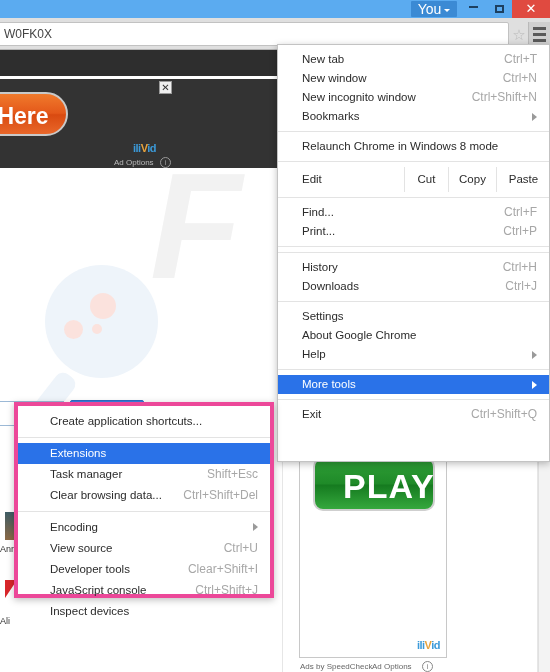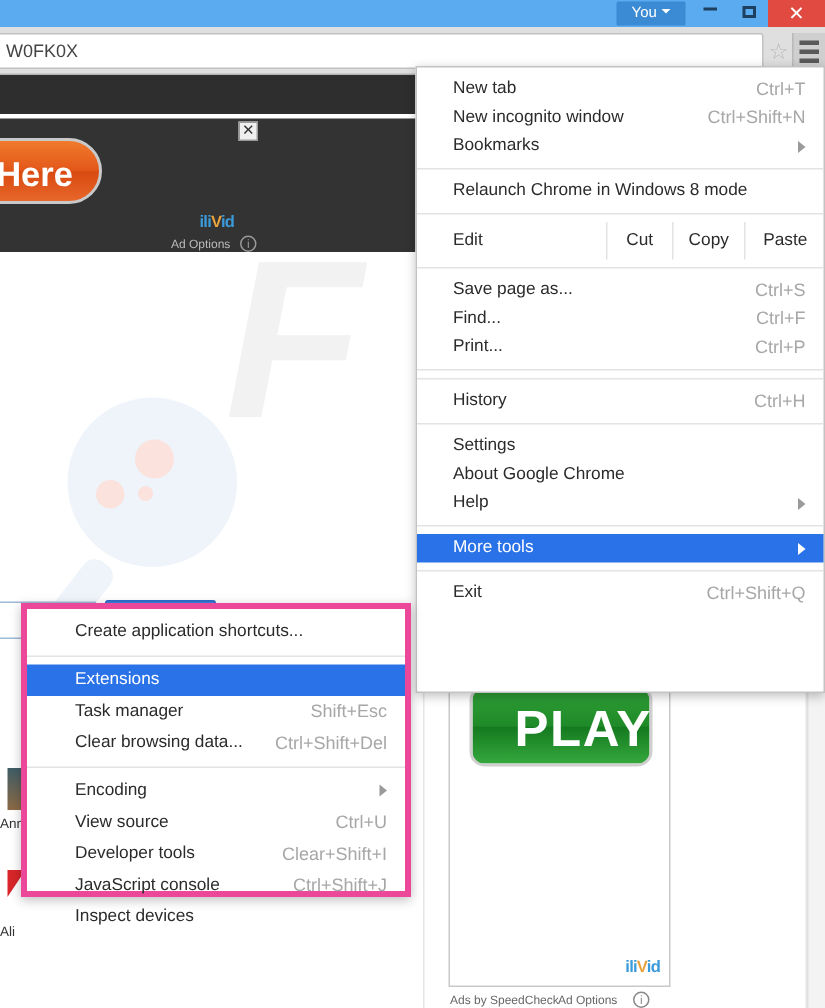--- a/index.html
+++ b/index.html
@@ -11,21 +11,21 @@
   }
   #root { position: relative; width: 550px; height: 672px; overflow: hidden; }
 
   
   .titlebar {
     position: absolute; left: 0; top: 0; width: 550px; height: 18px;
     background: #5babf0;
   }
   .you-btn {
     position: absolute; right: 93px; top: 1px; width: 46px; height: 16px;
-    background: #3b8ad4; color: #fff; font-size: 10px; line-height: 16px;
+    background: #3b8ad4; color: #fff; font-size: 14px; line-height: 16px;
     text-align: center; border-radius: 1px;
   }
   .you-btn .caret {
     display: inline-block; margin-left: 3px;
     border-left: 3px solid transparent; border-right: 3px solid transparent;
     border-top: 3px solid #fff; vertical-align: 2px;
   }
   .win-btn {
     position: absolute; top: 0; height: 18px; width: 26px;
     color: #1a3a5a; font-size: 11px; line-height: 18px; text-align: center;
@@ -313,20 +313,24 @@
   </div>
 
   <div class="chrome-menu">
     <div class="pad"></div>
 
     <div class="mi">
       <span>New tab</span>
       <span class="accel">Ctrl+T</span>
     </div>
     <div class="mi">
+      <span>New window</span>
+      <span class="accel">Ctrl+N</span>
+    </div>
+    <div class="mi">
       <span>New incognito window</span>
       <span class="accel">Ctrl+Shift+N</span>
     </div>
     <div class="mi">
       <span>Bookmarks</span>
       <span class="arrow"></span>
     </div>
 
     <div class="sep"></div>
 
@@ -339,40 +343,40 @@
     <div class="edit-row">
       <span>Edit</span>
       <span class="edit-cell ec-cut">Cut</span>
       <span class="edit-cell ec-copy">Copy</span>
       <span class="edit-cell ec-paste">Paste</span>
     </div>
 
     <div class="sep"></div>
 
     <div class="mi">
-      <span>Save page as...</span>
-      <span class="accel">Ctrl+S</span>
-    </div>
-    <div class="mi">
       <span>Find...</span>
       <span class="accel">Ctrl+F</span>
     </div>
     <div class="mi">
       <span>Print...</span>
       <span class="accel">Ctrl+P</span>
     </div>
 
     <div class="sep"></div>
 
 
     <div class="sep"></div>
 
     <div class="mi">
       <span>History</span>
       <span class="accel">Ctrl+H</span>
+    </div>
+    <div class="mi">
+      <span>Downloads</span>
+      <span class="accel">Ctrl+J</span>
     </div>
 
     <div class="sep"></div>
 
     <div class="mi">
       <span>Settings</span>
     </div>
     <div class="mi">
       <span>About Google Chrome</span>
     </div>

